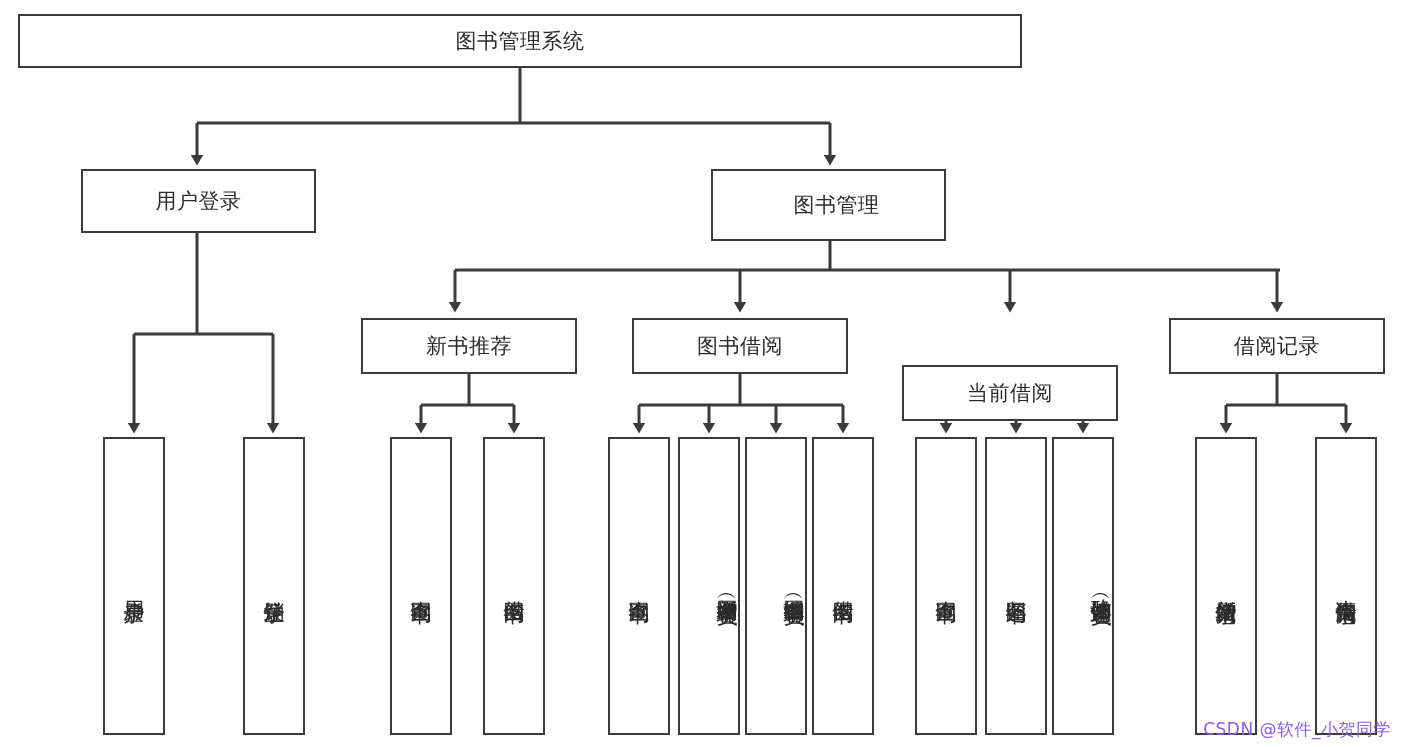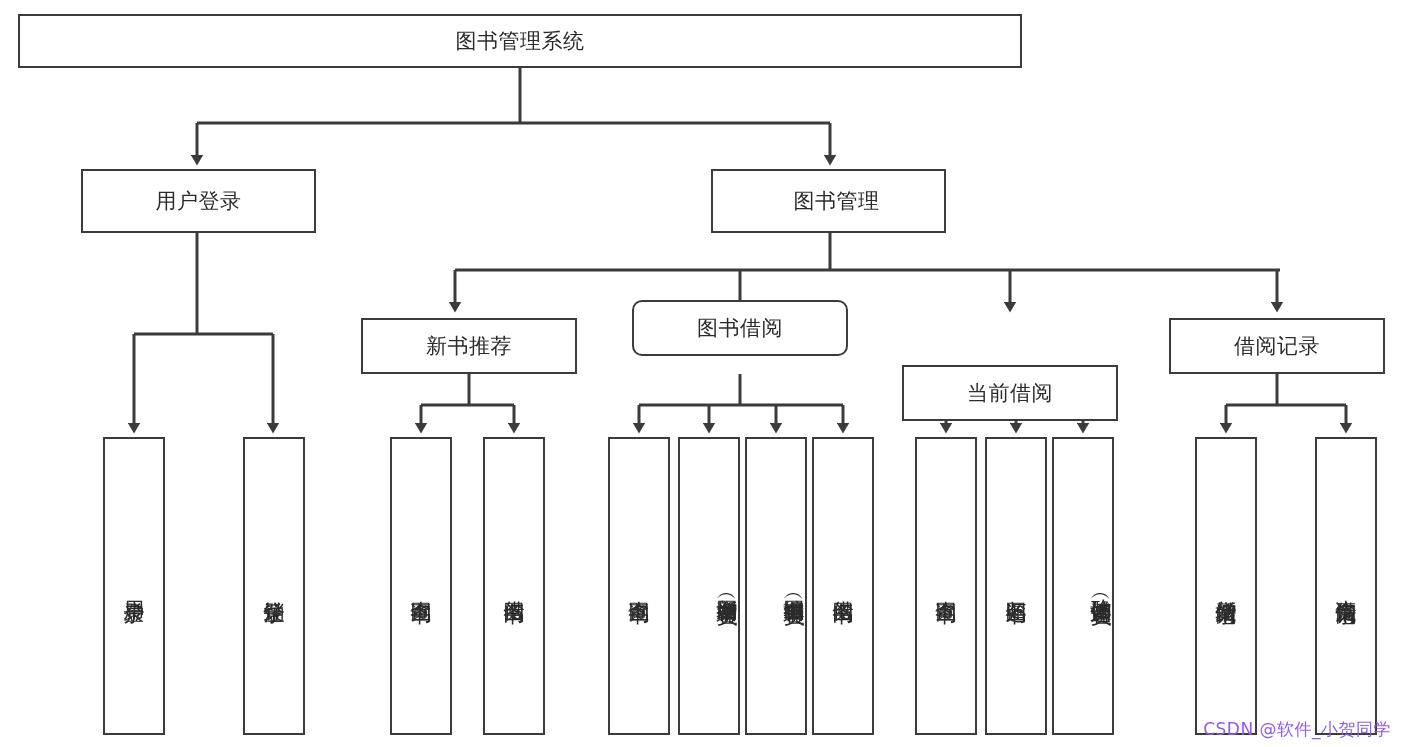--- a/index.html
+++ b/index.html
@@ -122,28 +122,28 @@
     </g>
   </svg>
 
   <div class="node horiz" style="left:18px; top:14px; width:1004px; height:54px;">
     <span class="node-label">图书管理系统</span>
   </div>
 
   <div class="node horiz" style="left:81px; top:169px; width:235px; height:64px;">
     <span class="node-label">用户登录</span>
   </div>
-  <div class="node horiz" style="left:711px; top:169px; width:235px; height:64px;padding-left:16px;">
+  <div class="node horiz" style="left:711px; top:169px; width:235px; height:72px;padding-left:16px;">
     <span class="node-label">图书管理</span>
   </div>
 
   <div class="node horiz" style="left:361px; top:318px; width:216px; height:56px;font-family:Liberation Mono, monospace;">
     <span class="node-label">新书推荐</span>
   </div>
-  <div class="node horiz" style="left:632px; top:300px; width:216px; height:56px;border-radius:10px;">
+  <div class="node horiz" style="left:632px; top:318px; width:216px; height:56px;">
     <span class="node-label">图书借阅</span>
   </div>
   <div class="node horiz" style="left:902px; top:318px; width:216px; height:56px;margin-top:47px;">
     <span class="node-label">当前借阅</span>
   </div>
   <div class="node horiz" style="left:1169px; top:318px; width:216px; height:56px;text-align:center;">
     <span class="node-label">借阅记录</span>
   </div>
 
   <div class="node vert centered" style="left:103px; top:437px; width:62px; height:298px;">

